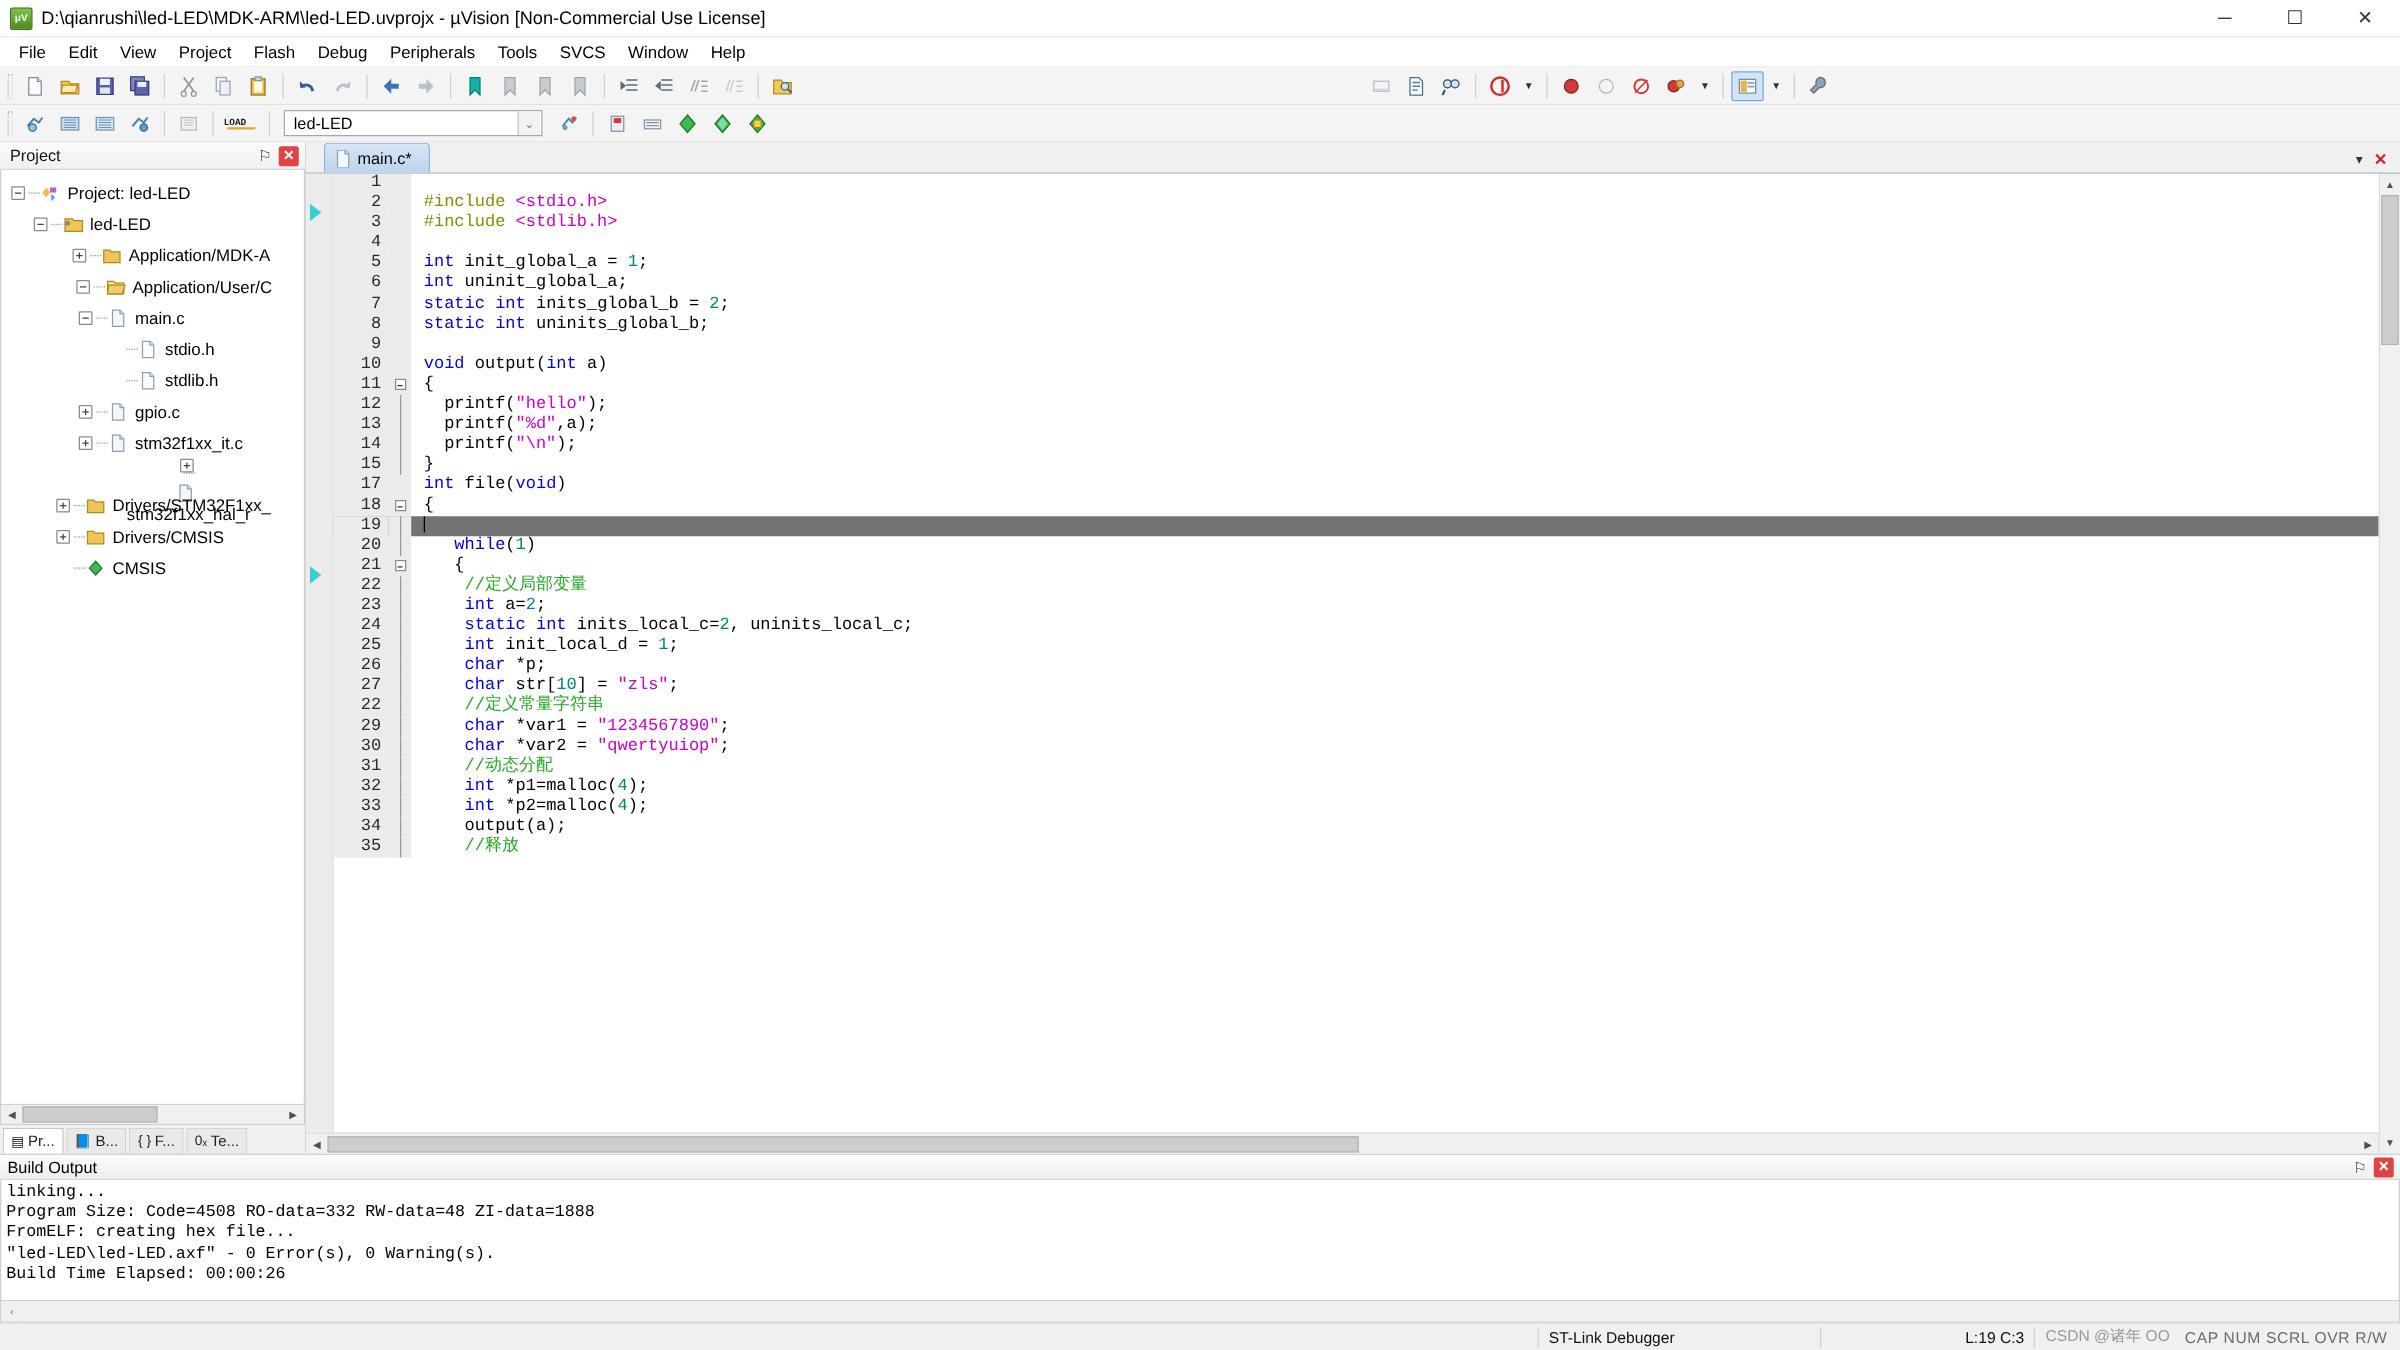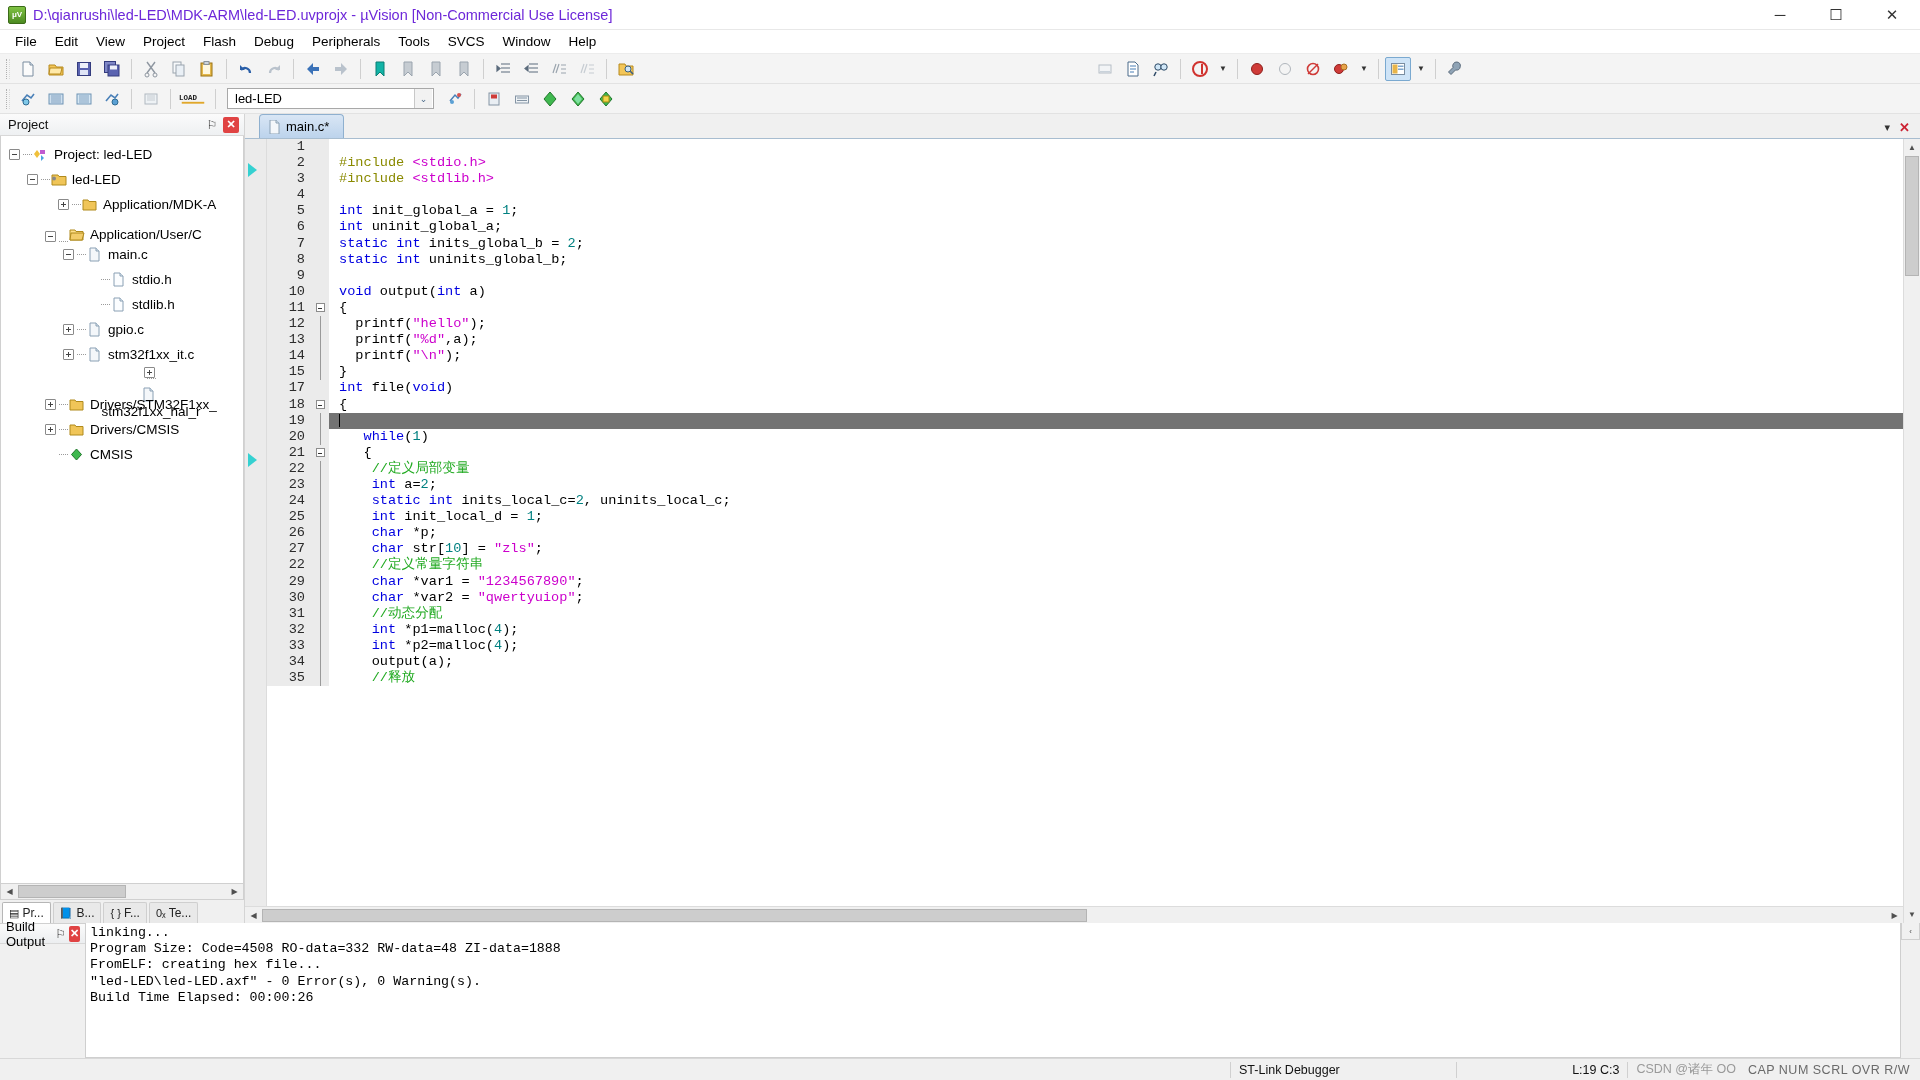--- a/index.html
+++ b/index.html
@@ -30,21 +30,21 @@
     background: linear-gradient(#7fc343, #4c8a21);
     border: 1px solid #3b6b18; border-radius: 2px;
     position: relative; flex: 0 0 18px;
   }
   .title-icon::after {
     content: "\03BCV"; position: absolute; left: 0; top: 0;
     width: 100%; height: 100%; color: #fff;
     font-size: 8px; font-weight: bold;
     display: flex; align-items: center; justify-content: center;
   }
-  .title-text { font-size: 14.5px; color: #6d28d9; white-space: nowrap; }
+  .title-text { font-size: 14.5px; color: #000000; white-space: nowrap; }
   .title-spacer { flex: 1 1 auto; }
   .winbtn {
     width: 56px; height: 30px;
     display: flex; align-items: center; justify-content: center;
     font-size: 15px; color: #333; line-height: 1;
   }
 
   
   .menubar {
     height: 24px; flex: 0 0 24px;
@@ -279,21 +279,21 @@
 
   .hscroll-editor {
     height: 17px; flex: 0 0 17px; background: #f0f0f0;
     display: flex; align-items: center; border-top: 1px solid #dcdcdc;
   }
   .hse-track { flex: 1 1 auto; height: 15px; position: relative; background: #f0f0f0; }
   .hse-thumb { position: absolute; left: 0; top: 1px; width: 825px; height: 13px;
     background: #cdcdcd; border: 1px solid #b4b4b4; }
 
   
-  .build-panel { flex: 0 0 135px; display: flex; flex-direction: row; background: #f0f0f0; }
+  .build-panel { flex: 0 0 135px; display: flex; flex-direction: column; background: #f0f0f0; }
   .build-caption {
     height: 21px; flex: 0 0 21px;
     background: linear-gradient(#fbfbfb, #eceef0);
     border-top: 1px solid #d0d0d0; border-bottom: 1px solid #d8d8d8;
     display: flex; align-items: center; padding-left: 6px; font-size: 13px;
   }
   .build-caption .bc-title { flex: 1 1 auto; }
   .build-text {
     flex: 1 1 auto; background: #fff; border: 1px solid #cfcfcf;
     border-top: none; overflow: hidden;
@@ -698,21 +698,21 @@
 
         <div class="tnode" style="padding-left:57px;">
           <span class="expander plus"></span>
           <span class="dots"></span>
           <span class="ticon"><svg viewBox="0 0 17 15">
                 <path d="M2 3h5l1 1.5h7V13H2z" fill="#f0c558" stroke="#b08a1c"></path>
               </svg></span>
           <span>Application/MDK-A</span>
         </div>
 
-        <div class="tnode" style="padding-left:44px;align-items:flex-end;">
+        <div class="tnode" style="padding-left:60px;">
           <span class="expander"></span>
           <span class="dots"></span>
           <span class="ticon"><svg viewBox="0 0 17 15">
                 <path d="M2 3h5l1 1.5h7V13H2z" fill="#ffe08a" stroke="#b08a1c"></path>
                 <path d="M3 6h13l-2 7H2z" fill="#f3cd6b" stroke="#b08a1c"></path>
               </svg></span>
           <span>Application/User/C</span>
         </div>
 
         <div class="tnode" style="padding-left:62px;">

